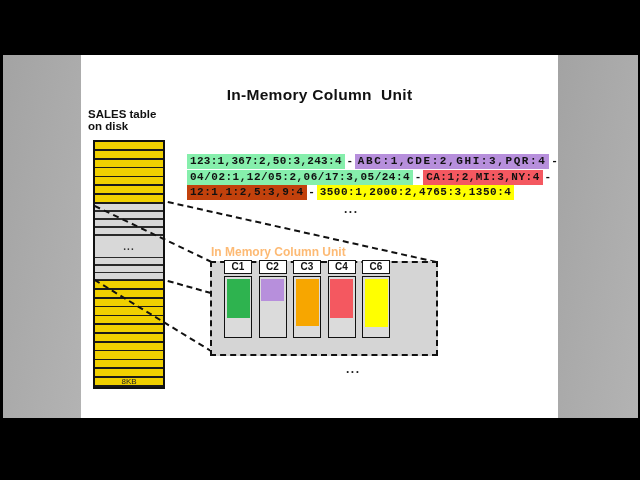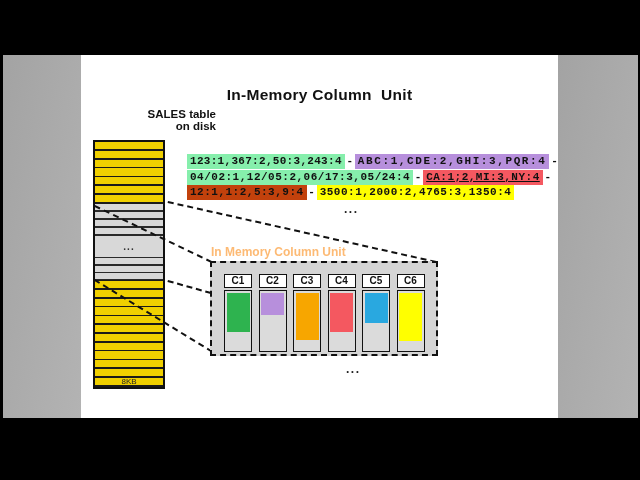--- a/index.html
+++ b/index.html
@@ -8,22 +8,22 @@
   
   .panel{position:absolute;top:55px;height:363px;background:linear-gradient(100deg,#a3a3a3,#b3b3b3);}
   .panel.left{left:3px;width:78px;}
   .panel.right{left:558px;width:80px;}
   .slide{position:absolute;left:81px;top:55px;width:477px;height:363px;background:#fff;}
 
   .slide-title{position:absolute;left:81px;top:86px;width:477px;text-align:center;
       font-size:15.5px;font-weight:bold;color:#111;white-space:pre;letter-spacing:.3px;}
 
   
-  .disk-title{position:absolute;left:88px;top:108px;width:84px;text-align:right;
-      font-weight:bold;font-size:11.5px;line-height:12px;color:#111;margin-left:44px;}
+  .disk-title{position:absolute;left:88px;top:108px;width:84px;text-align:left;
+      font-weight:bold;font-size:11.5px;line-height:12px;color:#111;}
   .disk-table{position:absolute;left:93px;top:140px;width:72px;height:249px;
       border:2px solid #111;box-sizing:border-box;}
   .seg{position:relative;width:100%;box-sizing:border-box;}
   .seg.y1{height:61px;background:repeating-linear-gradient(to bottom,#f0d000 0px,#f0d000 7.2px,#1a1a1a 7.2px,#1a1a1a 8.8px);}
   .seg.g1{height:32px;border-top:1.5px solid #1a1a1a;
       background:repeating-linear-gradient(to bottom,#d8d8d8 0px,#d8d8d8 6.4px,#2a2a2a 6.4px,#2a2a2a 8px);}
   .seg.g2{height:22px;background:#d8d8d8;border-top:1px solid #2a2a2a;text-align:center;}
   .seg.g3{height:23px;border-top:1.5px solid #2a2a2a;
       background:repeating-linear-gradient(to bottom,#d8d8d8 0px,#d8d8d8 6.1px,#2a2a2a 6.1px,#2a2a2a 7.6px);}
   .seg.y2{height:107px;border-top:1.5px solid #1a1a1a;
@@ -47,22 +47,22 @@
   
   .cline{position:absolute;height:0;border-top:2px dashed #111;transform-origin:0 0;}
   .line-a{left:168px;top:201px;width:275px;transform:rotate(12.6deg);}
   .line-b{left:95px;top:205px;width:130px;transform:rotate(25.6deg);}
   .line-c{left:95px;top:279px;width:138px;transform:rotate(31.4deg);}
   .line-d{left:168px;top:280px;width:45px;transform:rotate(15.6deg);}
 
   
   .imcu-title{position:absolute;left:211px;top:245px;font-weight:bold;font-size:12px;color:#fdba74;}
   .imcu-box{position:absolute;left:210px;top:261px;width:228px;height:95px;box-sizing:border-box;
-      background:#d5d5d5;border:2px dashed #111;display:flex;align-items:center;
-      gap:6.5px;padding:9px 0 0 12px;}
+      background:#d5d5d5;border:2px dashed #111;display:flex;align-items:flex-end;
+      gap:6.5px;padding:9px 0 16px 12px;}
   .col{width:28px;flex:0 0 auto;}
   .col-h{height:14px;box-sizing:border-box;border:1.5px solid #111;background:#fff;
       font-weight:bold;font-size:10px;line-height:11px;text-align:center;color:#111;}
   .col-b{margin-top:2px;height:62px;box-sizing:border-box;border:1.5px solid #111;background:#dbdbdb;}
   .col-fill{margin:1.5px 1.5px 0 1.5px;}
 </style>
 </head>
 <body>
 
 <div class="stage">
@@ -92,21 +92,21 @@
 
   <div class="crow" style="top:154px">
     <span class="chip" style="background-color: #86efac;">123:1,367:2,50:3,243:4</span>
     <span class="dash">-</span>
     <span class="chip lsw" style="background-color: rgb(183, 143, 220);">ABC:1,CDE:2,GHI:3,PQR:4</span>
     <span class="dash">-</span>
   </div>
   <div class="crow" style="top:169.5px">
     <span class="chip lsm" style="background-color: #86efac;">04/02:1,12/05:2,06/17:3,05/24:4</span>
     <span class="dash">-</span>
-    <span class="chip lsm" style="background-color: rgb(244, 88, 96); text-decoration: underline;">CA:1;2,MI:3,NY:4</span>
+    <span class="chip lsm" style="background-color: rgb(244, 88, 96);">CA:1;2,MI:3,NY:4</span>
     <span class="dash">-</span>
   </div>
   <div class="crow" style="top:185px">
     <span class="chip lsm" style="background-color: #c2410c;">12:1,1:2,5:3,9:4</span>
     <span class="dash">-</span>
     <span class="chip lsm" style="background-color: rgb(255, 255, 0);">3500:1,2000:2,4765:3,1350:4</span>
   </div>
 
   <div class="dots" style="left:344px;top:202px">...</div>
 
@@ -135,26 +135,20 @@
         <div class="col-fill" style="background-color: rgb(247, 166, 0); height: 79%;"></div>
       </div>
     </div>
     <div class="col">
       <div class="col-h">C4</div>
       <div class="col-b">
         <div class="col-fill" style="background-color: rgb(244, 88, 96); height: 66%;"></div>
       </div>
     </div>
     <div class="col">
-      <div class="col-h">C5</div>
-      <div class="col-b">
-        <div class="col-fill" style="background-color: rgb(41, 168, 224); height: 51%;"></div>
-      </div>
-    </div>
-    <div class="col">
       <div class="col-h">C6</div>
       <div class="col-b">
         <div class="col-fill" style="background-color: rgb(255, 255, 0); height: 80%;"></div>
       </div>
     </div>
   </div>
 
   <div class="dots" style="left:346px;top:362px">...</div>
 </div>
 

